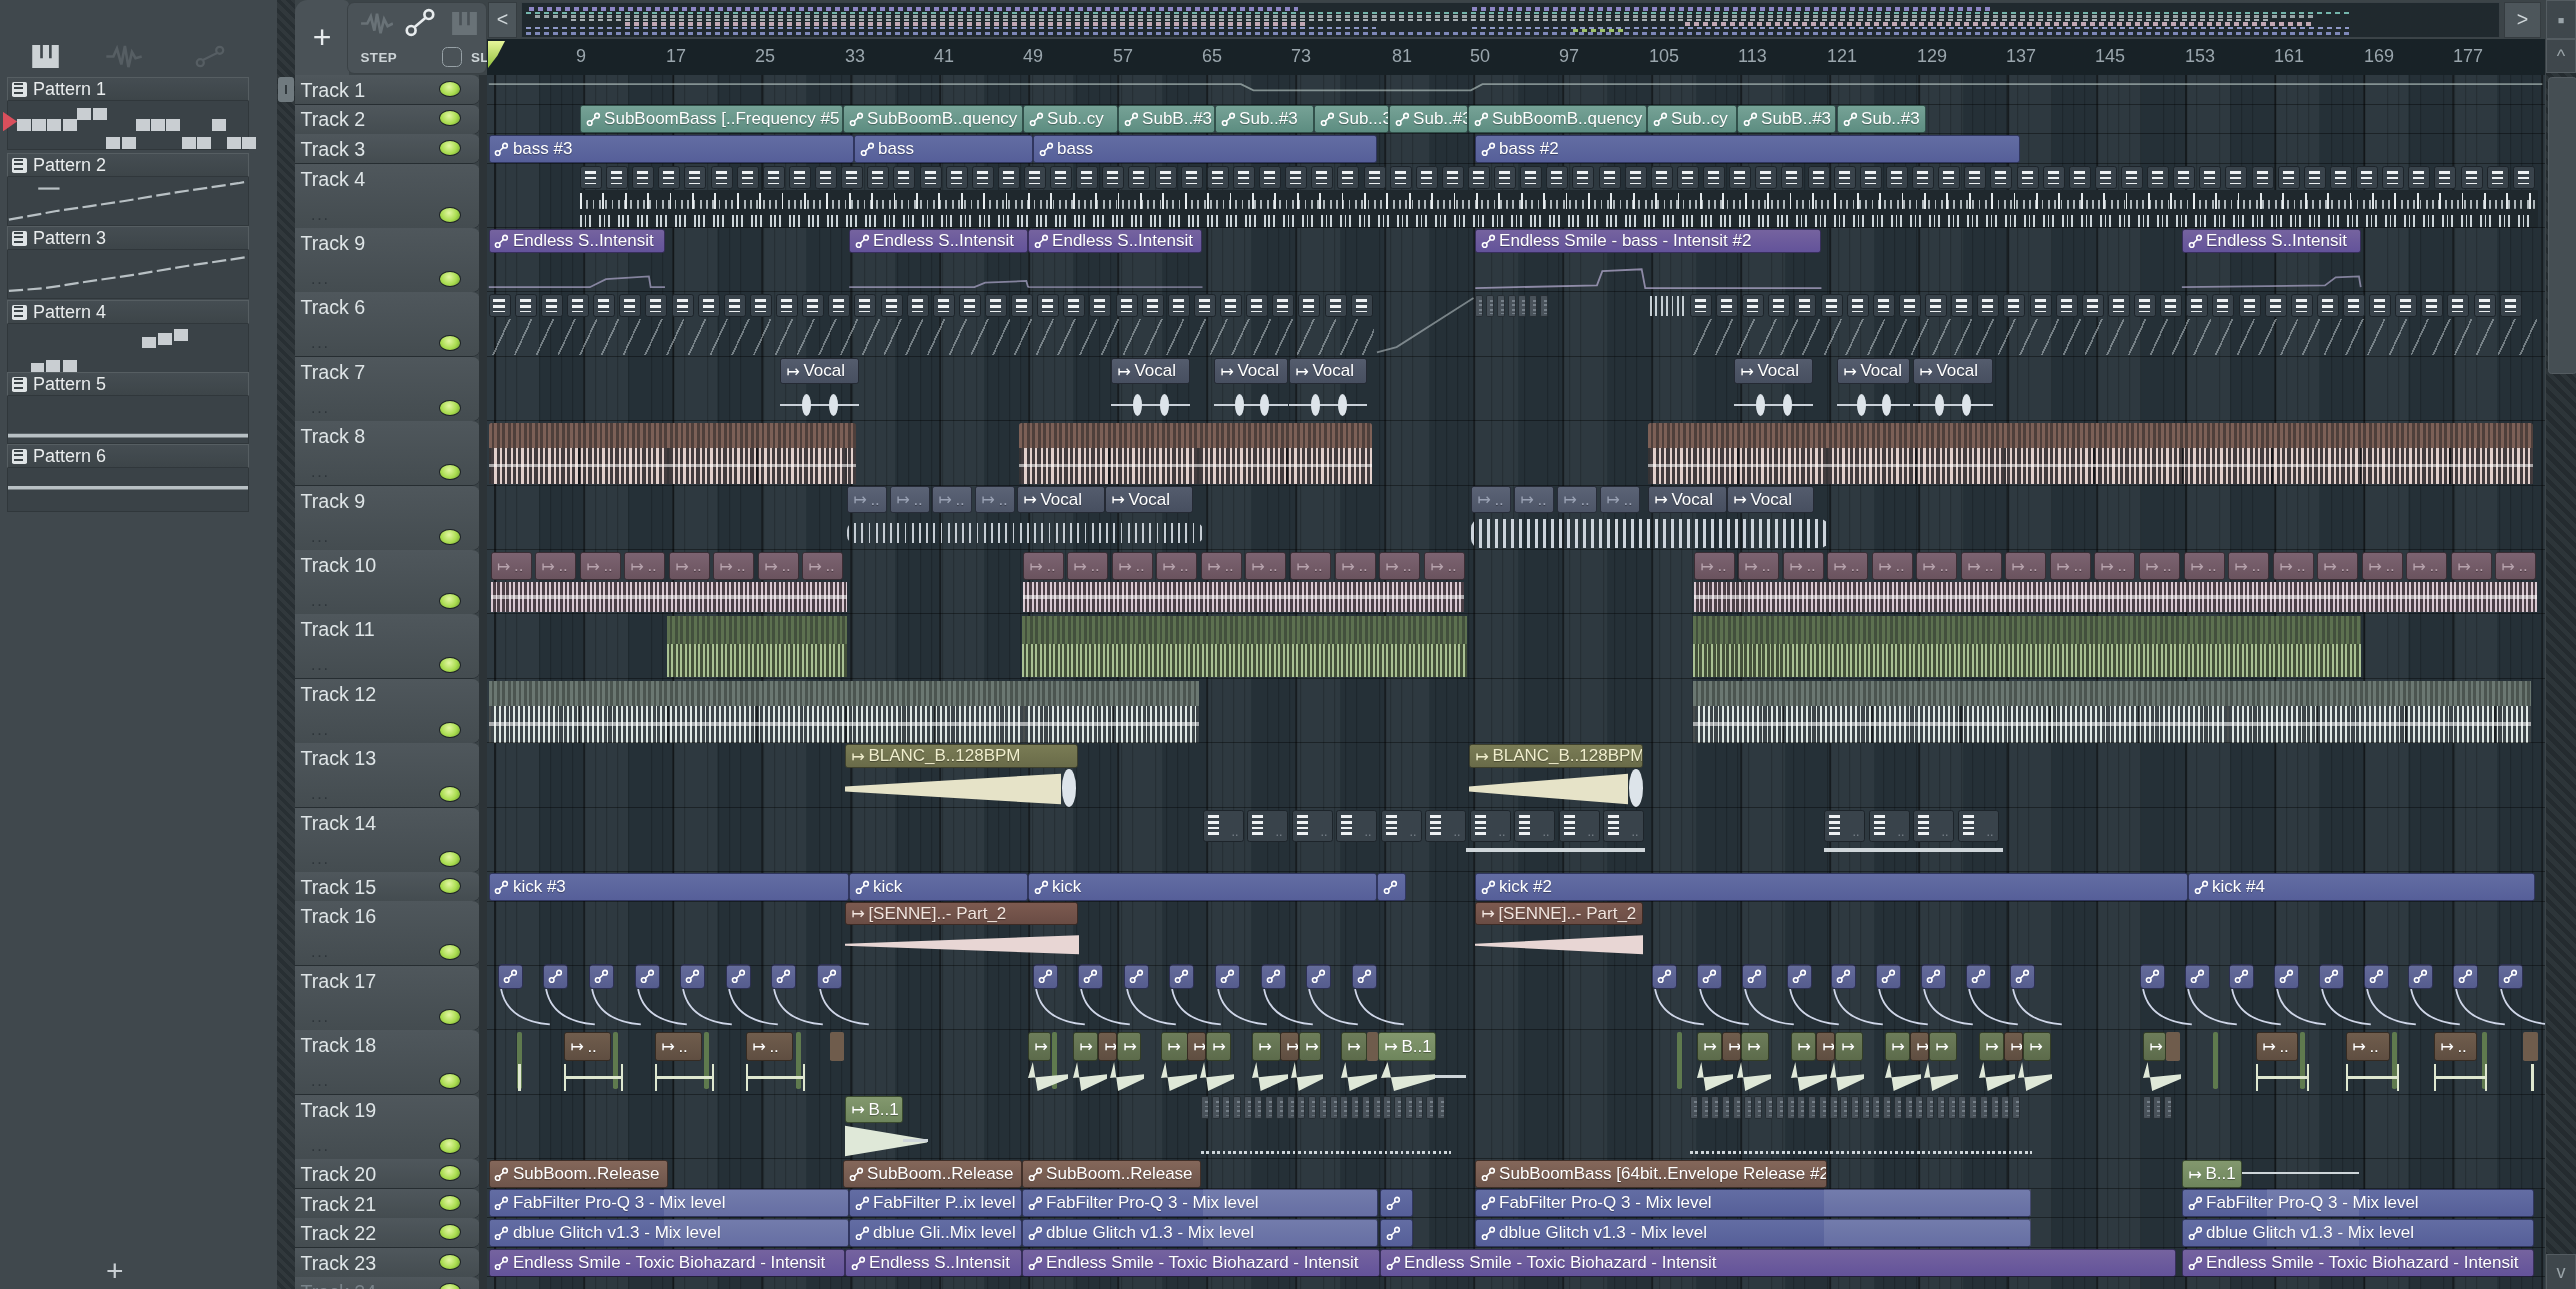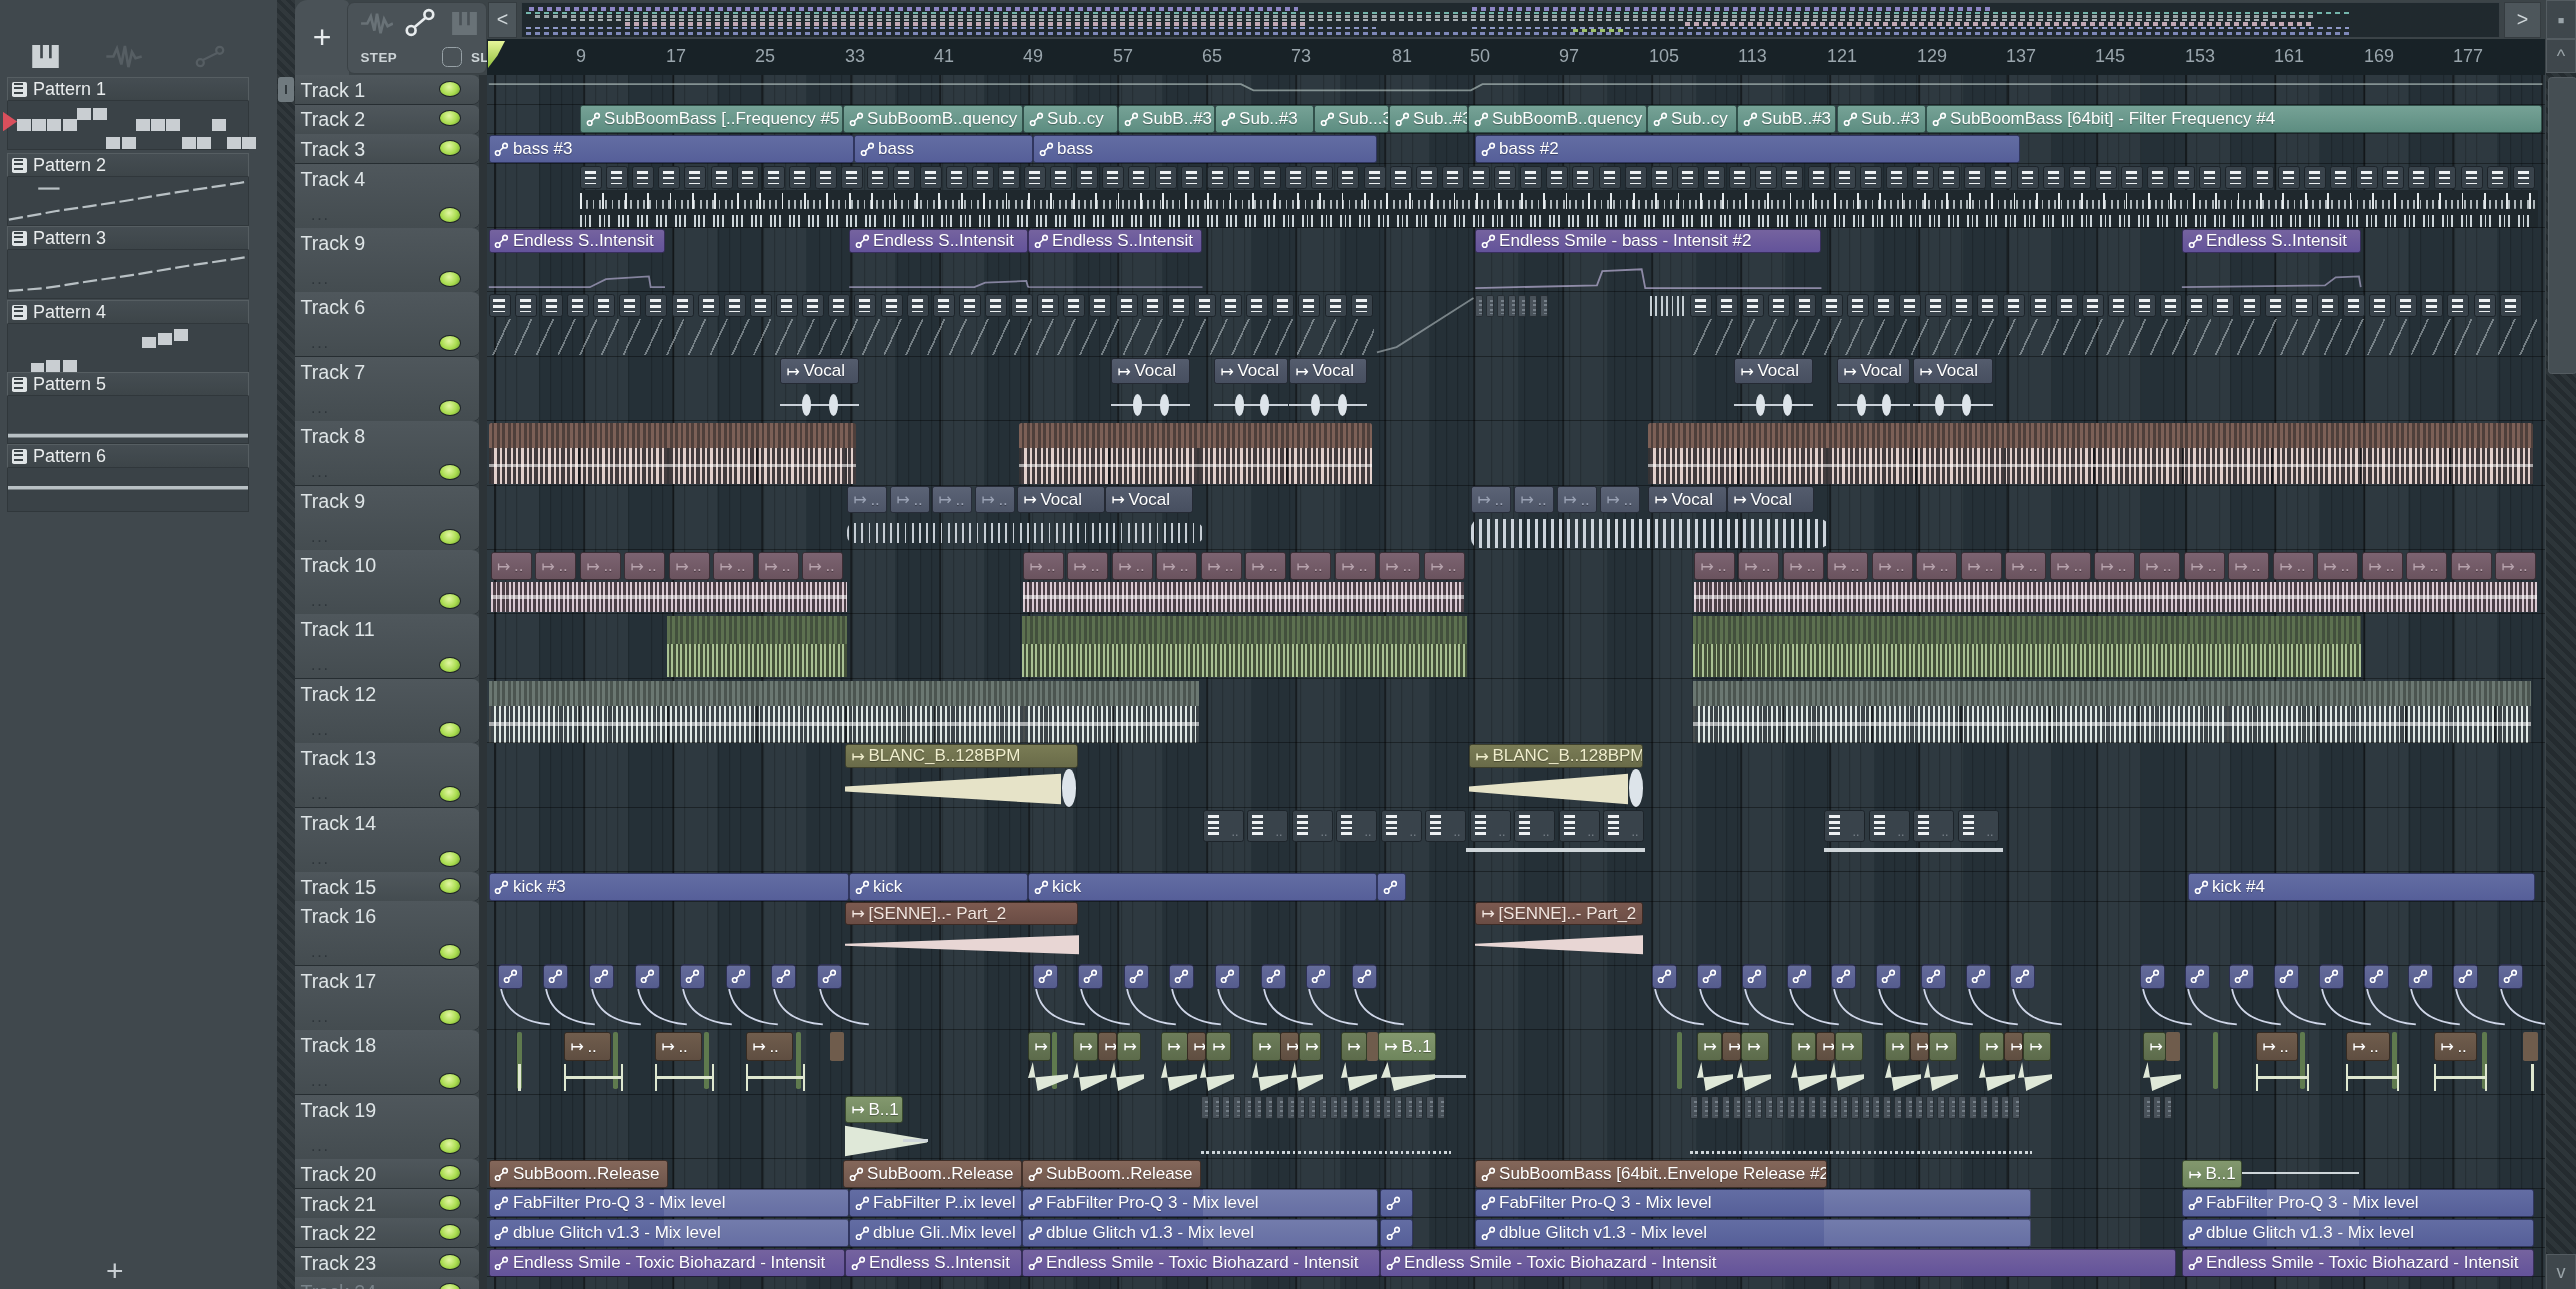--- a/index.html
+++ b/index.html
@@ -500,28 +500,20 @@
         <span class="lbl">SubB..#3</span>
       </div>
       <div class="clip teal" style="position: absolute; left: 1350px; top: 30px; width: 89px; height: 28px;">
         <svg width="15" height="15" viewBox="0 0 17 17">
           <circle cx="4.2" cy="12.5" r="2.6" fill="none" stroke="#fff" stroke-width="1.8"></circle>
           <circle cx="12.5" cy="4.2" r="2.6" fill="none" stroke="#fff" stroke-width="1.8"></circle>
           <line x1="6.2" y1="10.5" x2="10.5" y2="6.2" stroke="#fff" stroke-width="1.8"></line>
         </svg>
         <span class="lbl">Sub..#3</span>
       </div>
-      <div class="clip teal" style="position: absolute; left: 1439px; top: 30px; width: 616px; height: 28px;">
-        <svg width="15" height="15" viewBox="0 0 17 17">
-          <circle cx="4.2" cy="12.5" r="2.6" fill="none" stroke="#fff" stroke-width="1.8"></circle>
-          <circle cx="12.5" cy="4.2" r="2.6" fill="none" stroke="#fff" stroke-width="1.8"></circle>
-          <line x1="6.2" y1="10.5" x2="10.5" y2="6.2" stroke="#fff" stroke-width="1.8"></line>
-        </svg>
-        <span class="lbl">SubBoomBass [64bit] - Filter Frequency #4</span>
-      </div>
       <div class="clip slate" style="position: absolute; left: 1.8px; top: 60px; width: 365px; height: 28px;">
         <svg width="15" height="15" viewBox="0 0 17 17">
           <circle cx="4.2" cy="12.5" r="2.6" fill="none" stroke="#fff" stroke-width="1.8"></circle>
           <circle cx="12.5" cy="4.2" r="2.6" fill="none" stroke="#fff" stroke-width="1.8"></circle>
           <line x1="6.2" y1="10.5" x2="10.5" y2="6.2" stroke="#fff" stroke-width="1.8"></line>
         </svg>
         <span class="lbl">bass #3</span>
       </div>
       <div class="clip slate" style="position: absolute; left: 367px; top: 60px; width: 179px; height: 28px;">
         <svg width="15" height="15" viewBox="0 0 17 17">
@@ -1382,20 +1374,28 @@
           <line x1="6.2" y1="10.5" x2="10.5" y2="6.2" stroke="#fff" stroke-width="1.8"></line>
         </svg>
         <span class="lbl">kick</span>
       </div>
       <div class="clip slate" style="position: absolute; left: 890px; top: 798px; width: 29px; height: 28px;">
         <svg width="15" height="15" viewBox="0 0 17 17">
           <circle cx="4.2" cy="12.5" r="2.6" fill="none" stroke="#fff" stroke-width="1.8"></circle>
           <circle cx="12.5" cy="4.2" r="2.6" fill="none" stroke="#fff" stroke-width="1.8"></circle>
           <line x1="6.2" y1="10.5" x2="10.5" y2="6.2" stroke="#fff" stroke-width="1.8"></line>
         </svg>
+      </div>
+      <div class="clip slate" style="position: absolute; left: 988px; top: 798px; width: 713px; height: 28px;">
+        <svg width="15" height="15" viewBox="0 0 17 17">
+          <circle cx="4.2" cy="12.5" r="2.6" fill="none" stroke="#fff" stroke-width="1.8"></circle>
+          <circle cx="12.5" cy="4.2" r="2.6" fill="none" stroke="#fff" stroke-width="1.8"></circle>
+          <line x1="6.2" y1="10.5" x2="10.5" y2="6.2" stroke="#fff" stroke-width="1.8"></line>
+        </svg>
+        <span class="lbl">kick #2</span>
       </div>
       <div class="clip slate" style="position: absolute; left: 1701px; top: 798px; width: 347px; height: 28px;">
         <svg width="15" height="15" viewBox="0 0 17 17">
           <circle cx="4.2" cy="12.5" r="2.6" fill="none" stroke="#fff" stroke-width="1.8"></circle>
           <circle cx="12.5" cy="4.2" r="2.6" fill="none" stroke="#fff" stroke-width="1.8"></circle>
           <line x1="6.2" y1="10.5" x2="10.5" y2="6.2" stroke="#fff" stroke-width="1.8"></line>
         </svg>
         <span class="lbl">kick #4</span>
       </div>
       <div class="clip sen" style="position: absolute; left: 358px; top: 827px; width: 233px; height: 23px;">

